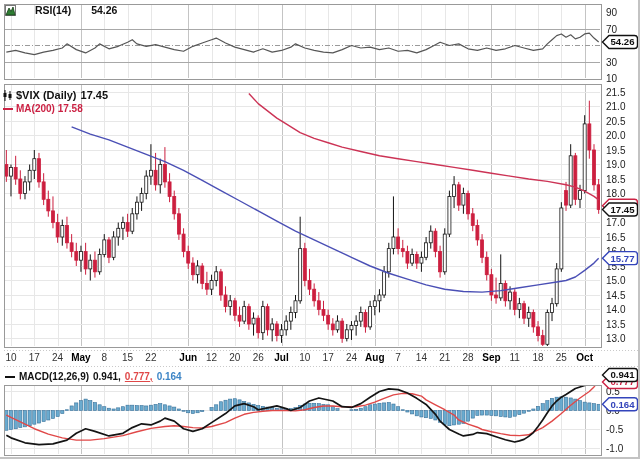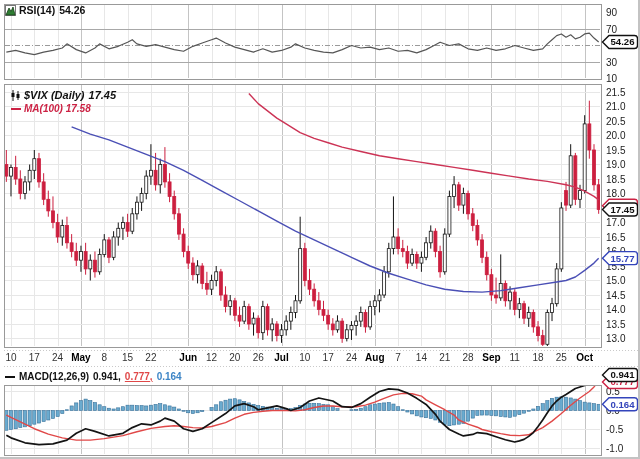--- a/index.html
+++ b/index.html
@@ -4,23 +4,23 @@
 <style>
   html,body{margin:0;padding:0;background:#fff;}
   .frame{position:relative;width:640px;height:459px;background:#fff;overflow:hidden;
          border-right:2px solid #c3c3c3;border-bottom:2px solid #c3c3c3;box-sizing:border-box;
          font-family:"Liberation Sans",sans-serif;}
   svg#plot{position:absolute;left:0;top:0;}
   .lg{position:absolute;white-space:nowrap;font:bold 10px/13px "Liberation Sans",sans-serif;color:#111;}
   .lg .row{height:13px;display:flex;align-items:center;}
   .lg .ic{display:inline-flex;margin-right:3px;}
   .lg .sw{display:inline-block;width:10px;height:2px;margin-right:3px;}
-  #lg-rsi{left:5px;top:4px;display:flex;align-items:center;font-size:10.5px;}
+  #lg-rsi{left:5px;top:4px;display:flex;align-items:center;font-size:10.5px;gap:16px;}
   #lg-rsi span.t{margin-right:4px;}
-  #lg-price{left:11px;top:89px;font-style:italic;}
+  #lg-price{left:3px;top:89px;}
   #lg-price .r1{font-size:11px;}
   #lg-price .r1 .val{margin-left:4px;}
   .c-blue{color:#2f35b4;}
   .c-red{color:#cc2244;}
   .c-gray{color:#868686;}
   .c-red2{color:#e04848;text-decoration:underline;}
   .c-blue2{color:#3d85c6;}
   #lg-macd{left:5px;top:370px;display:flex;align-items:center;}
   #lg-macd span{margin-right:4px;}
   #lg-macd .sw{background:#111;}
@@ -623,21 +623,21 @@
             <path d="M2 0 V11 M7 1 V10" stroke="#111" stroke-width="1"></path>
             <rect x="0.5" y="3" width="3" height="4" fill="#111"></rect>
             <rect x="5.5" y="4" width="3" height="4" fill="#111"></rect>
           </svg>
         </span>
       <span>$VIX (Daily)</span>
       <span class="val">17.45</span>
     </div>
     <div class="row c-red">
       <span class="sw" style="background:#cc2244"></span>
-      <span>MA(100) 17.58</span>
+      <span>MA(200) 17.58</span>
     </div>
   </div>
 
   <div class="lg" id="lg-macd">
     <span class="sw"></span>
     <span>MACD(12,26,9)</span>
     <span>0.941,</span>
     <span class="c-red2">0.777,</span>
     <span class="c-blue2">0.164</span>
   </div>

